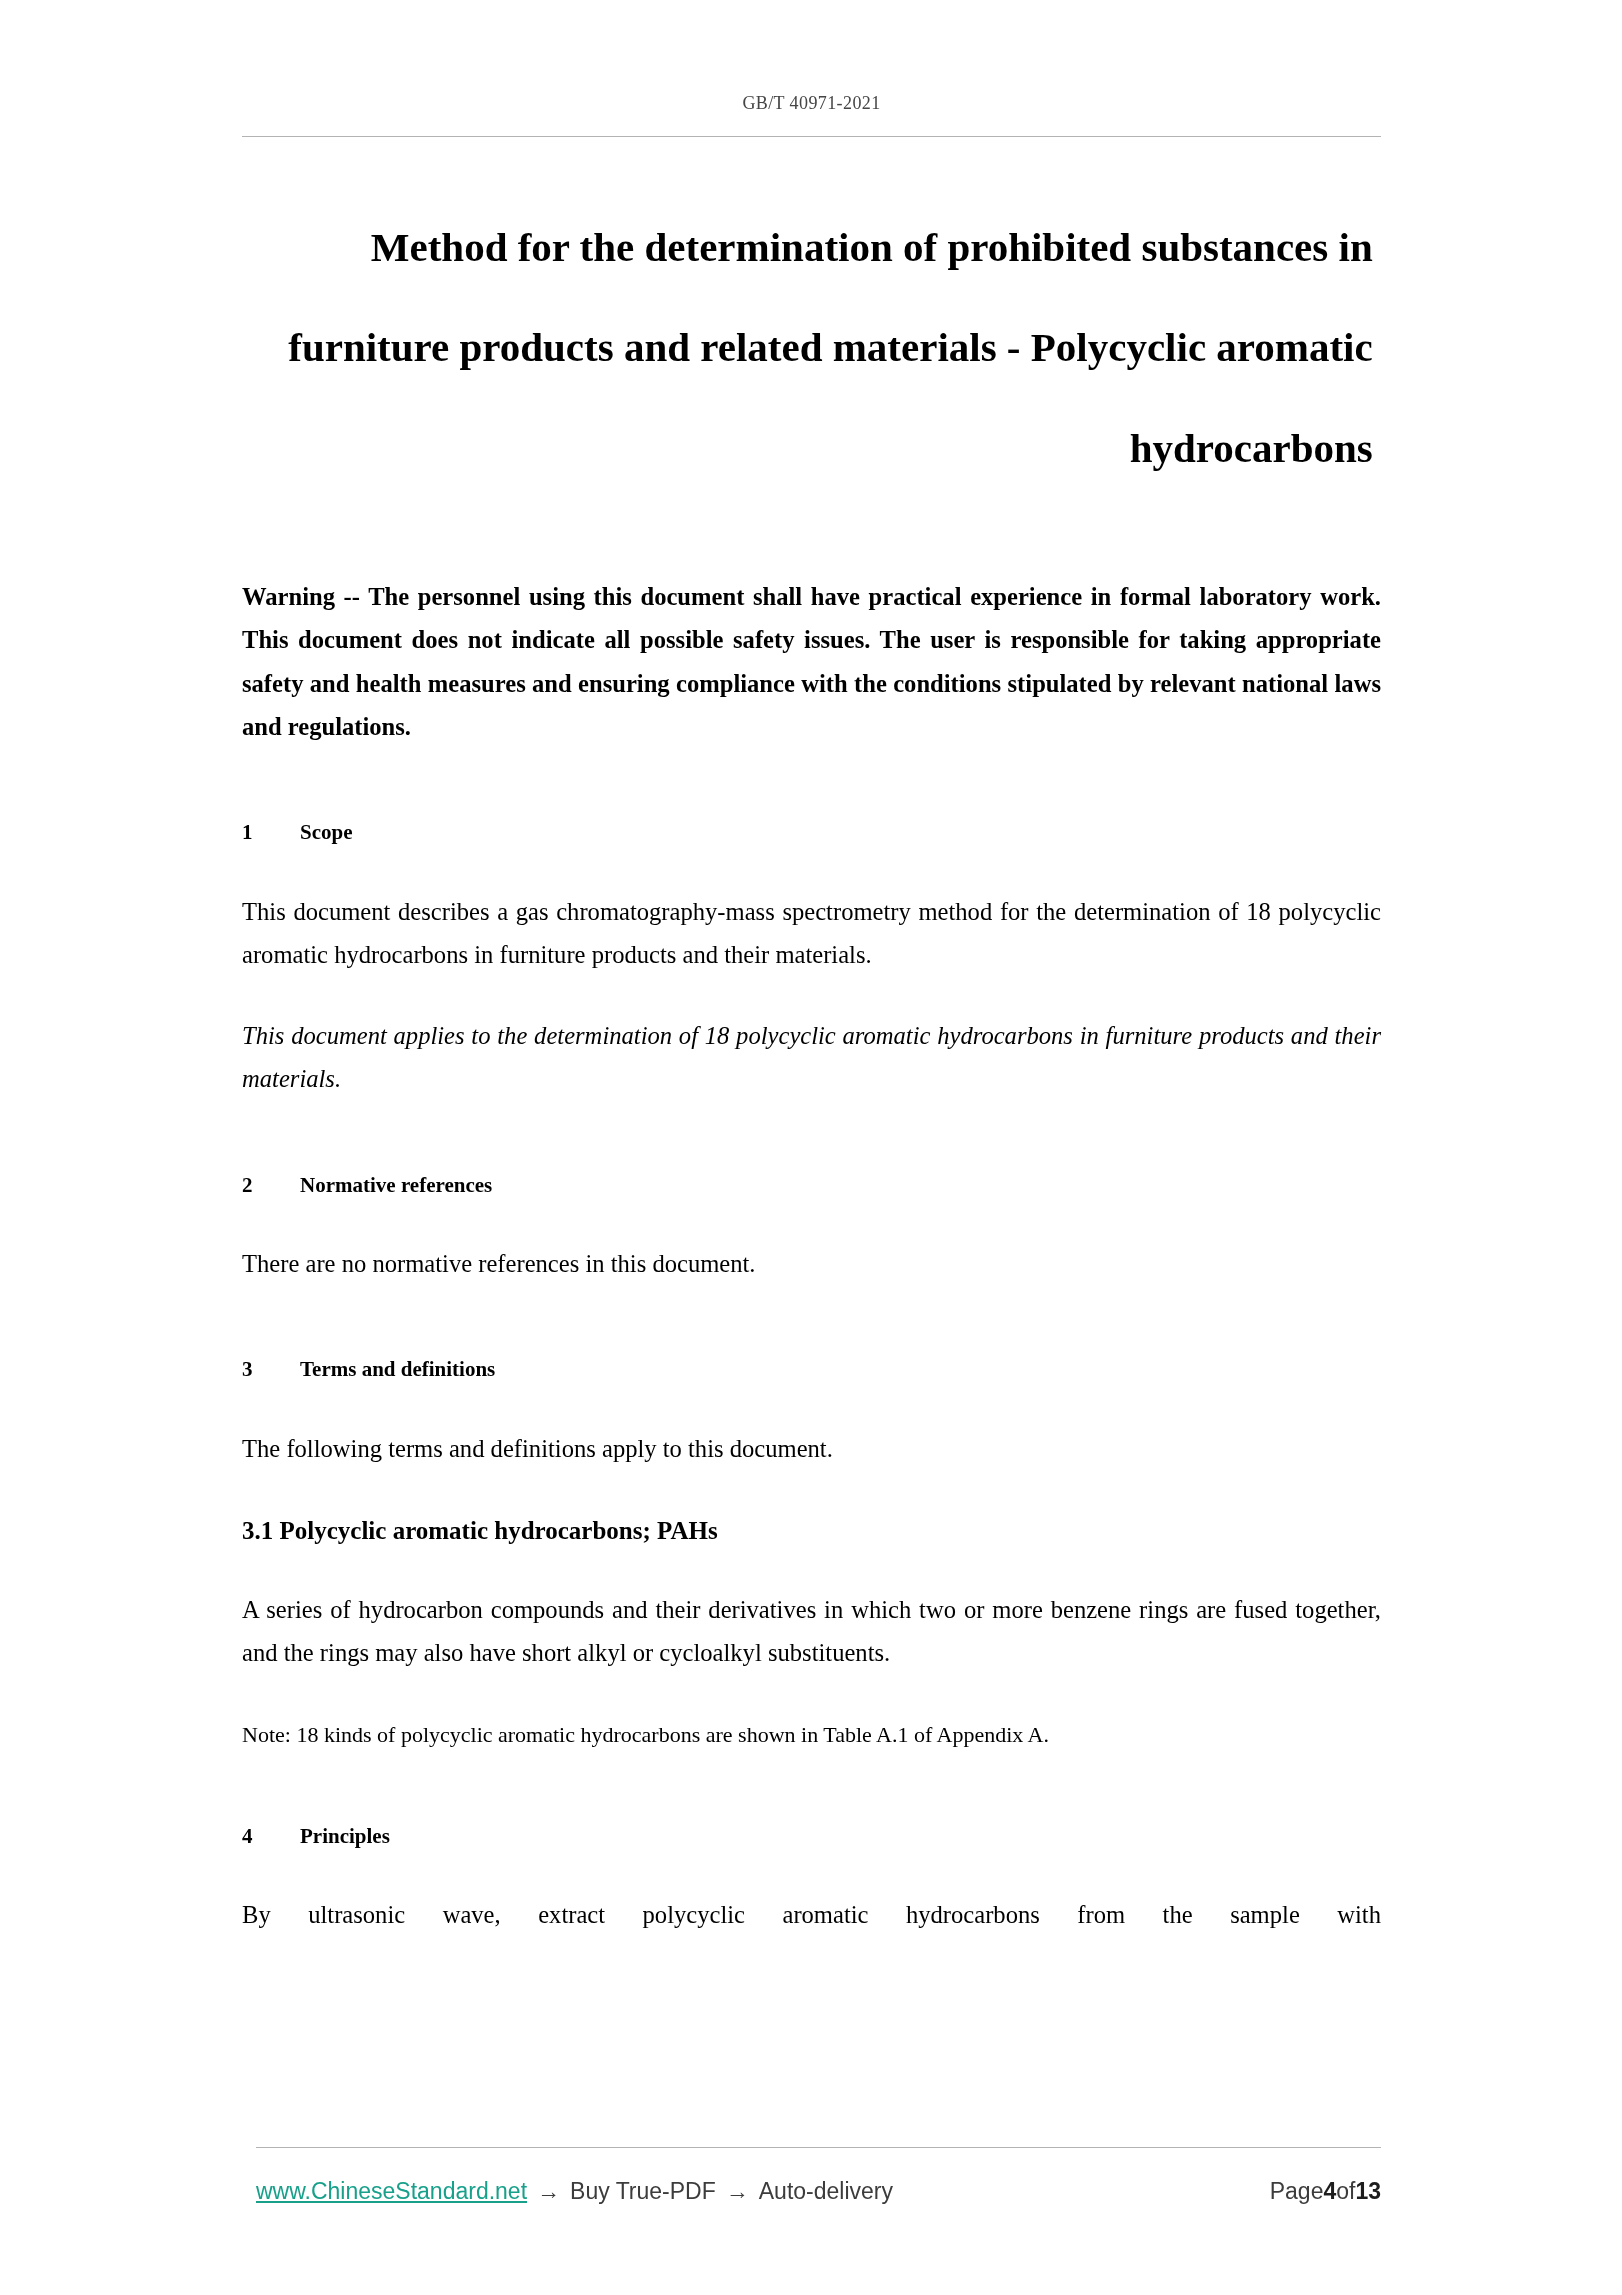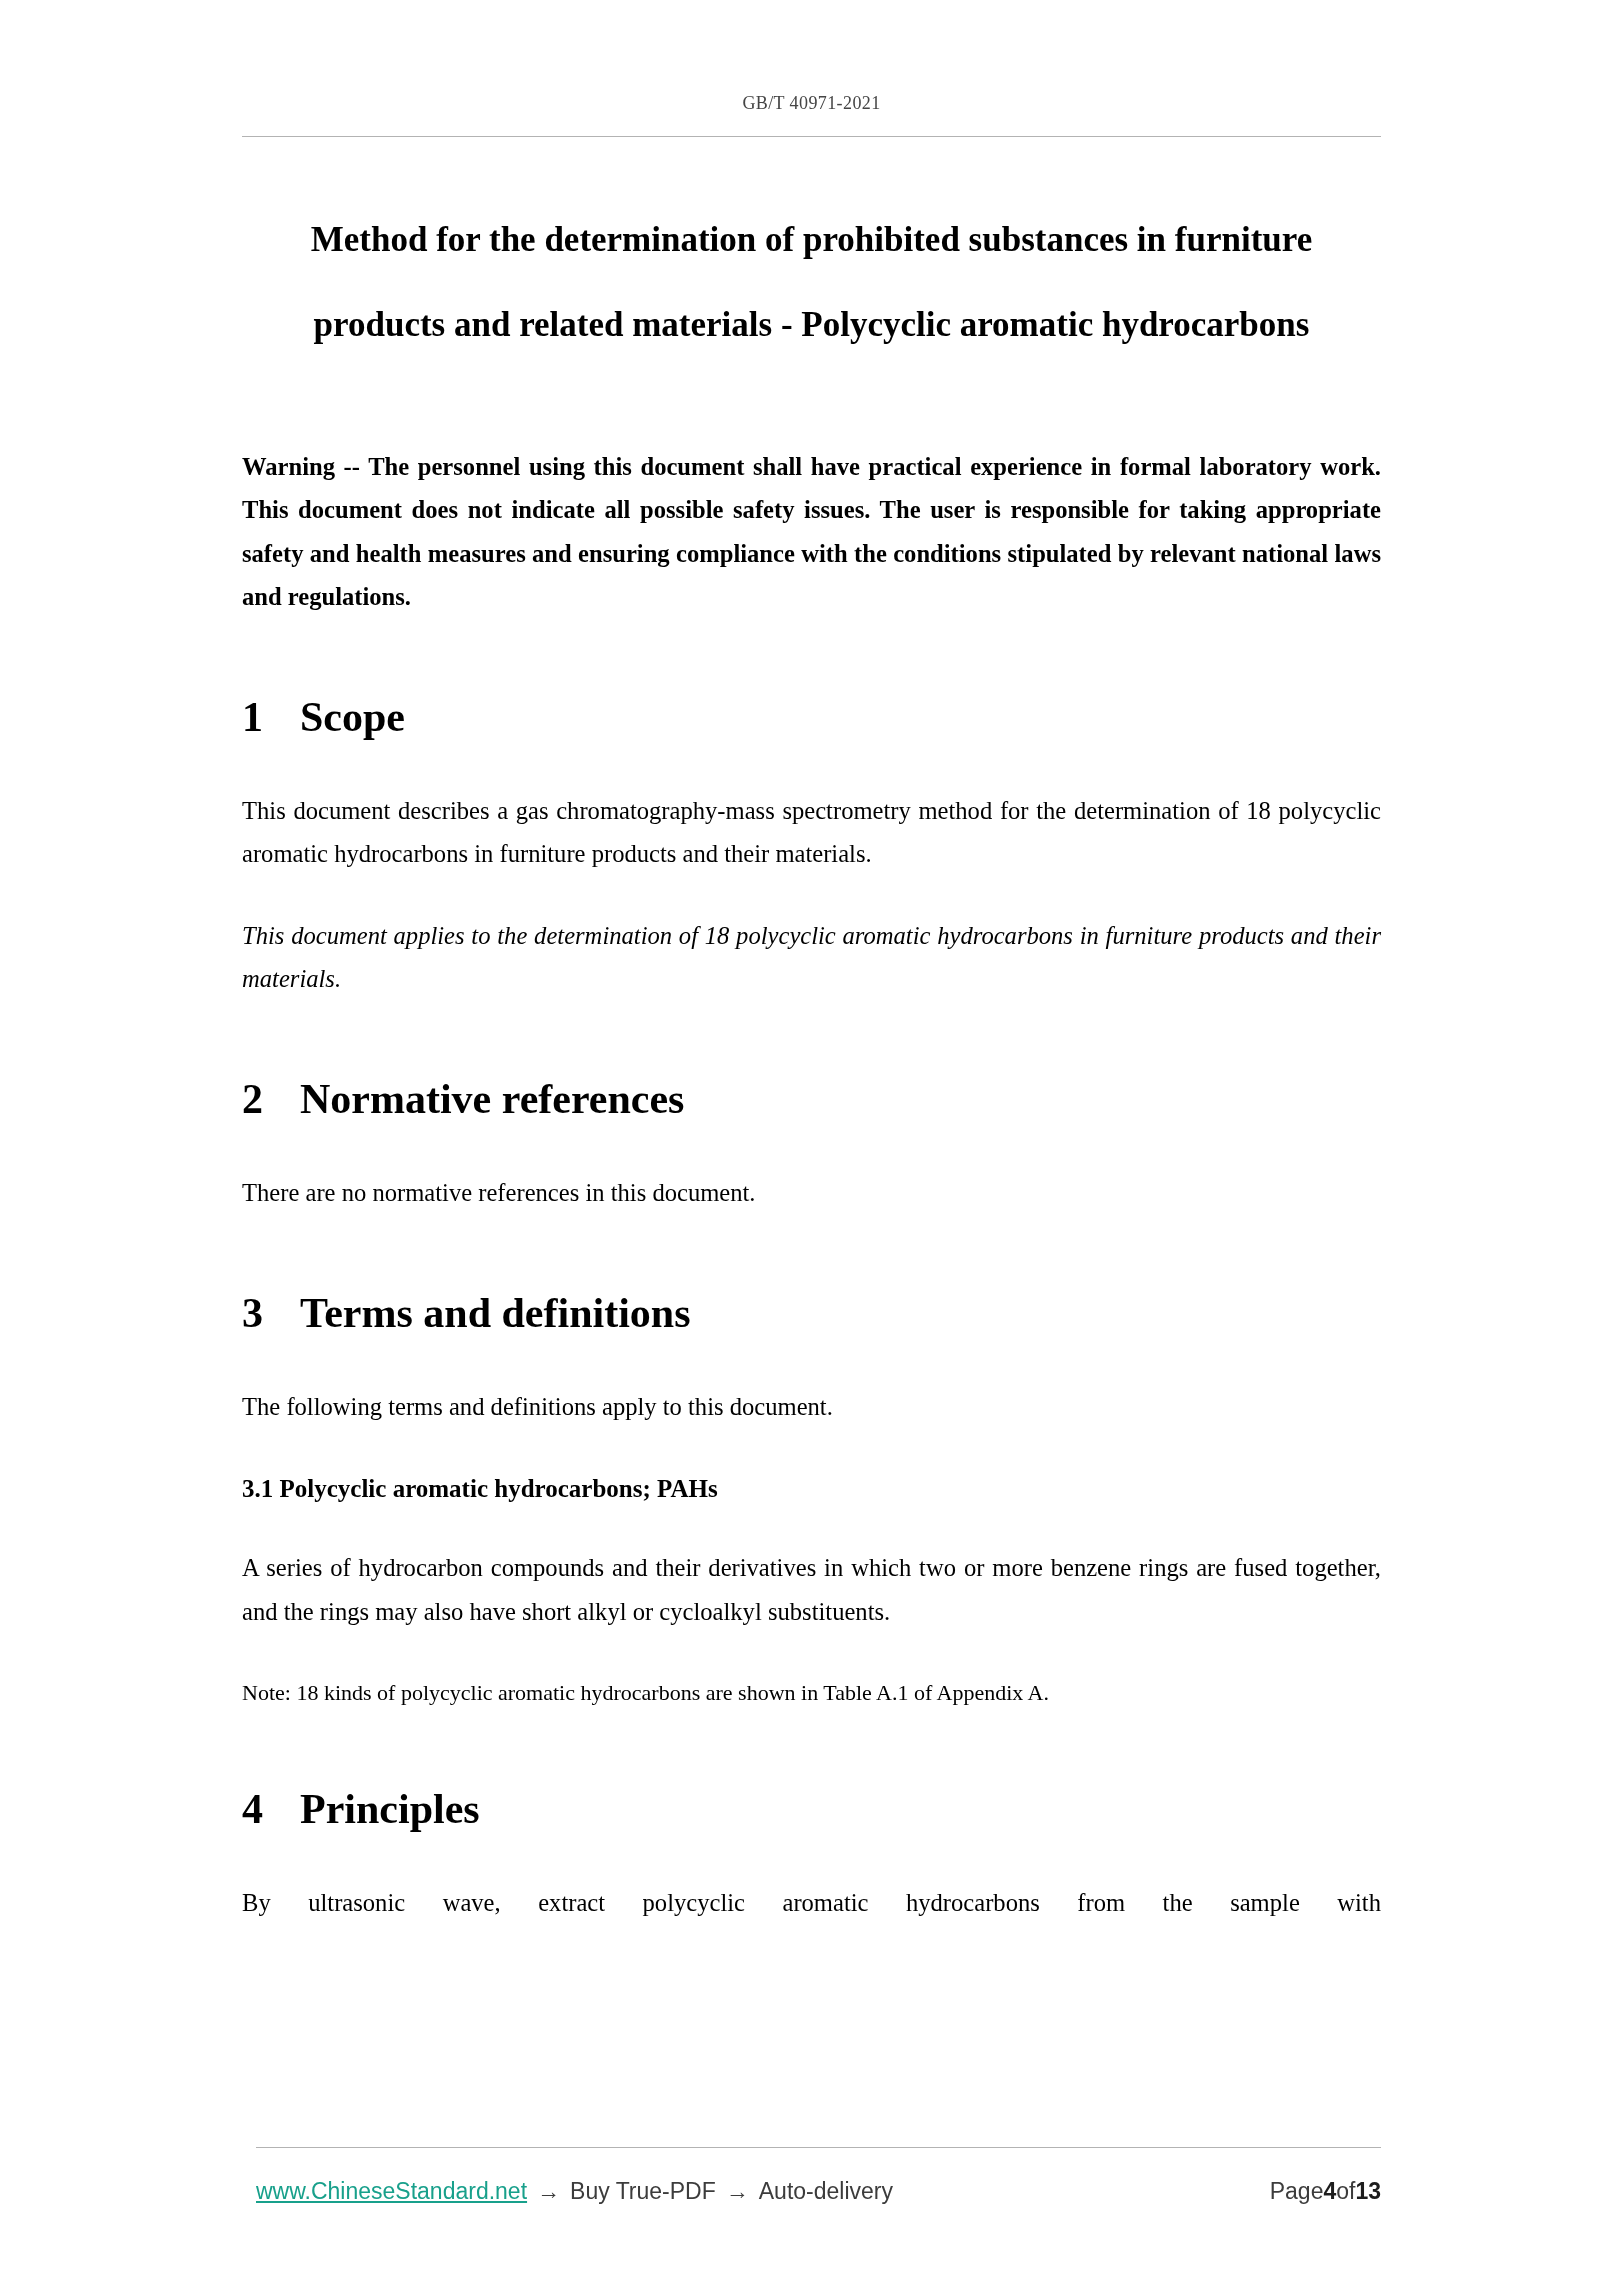--- a/index.html
+++ b/index.html
@@ -27,35 +27,35 @@
     letter-spacing: 0.4px;
   }
   .header-rule {
     border: none;
     border-bottom: 1.7px solid #b3b3b3;
     margin: 22px 0 0 0;
     height: 0;
   }
   .title {
     margin: 60px 8.3px 0 8.3px;
-    text-align: center;
-    font-size: 35px;
+    text-align: right;
+    font-size: 41px;
     font-weight: 700;
     line-height: 2.45;
   }
   .warning {
     margin: 77px 0 0 0;
     font-size: 24.6px;
     font-weight: 700;
     line-height: 1.76;
     text-align: justify;
   }
   .section-heading {
     margin: 70px 0 42px 0;
-    font-size: 42px;
+    font-size: 21px;
     font-weight: 700;
     line-height: 1.4;
   }
   .sec-num {
     display: inline-block;
     width: 58px;
   }
   .body-para {
     margin: 0;
     font-size: 24.6px;

